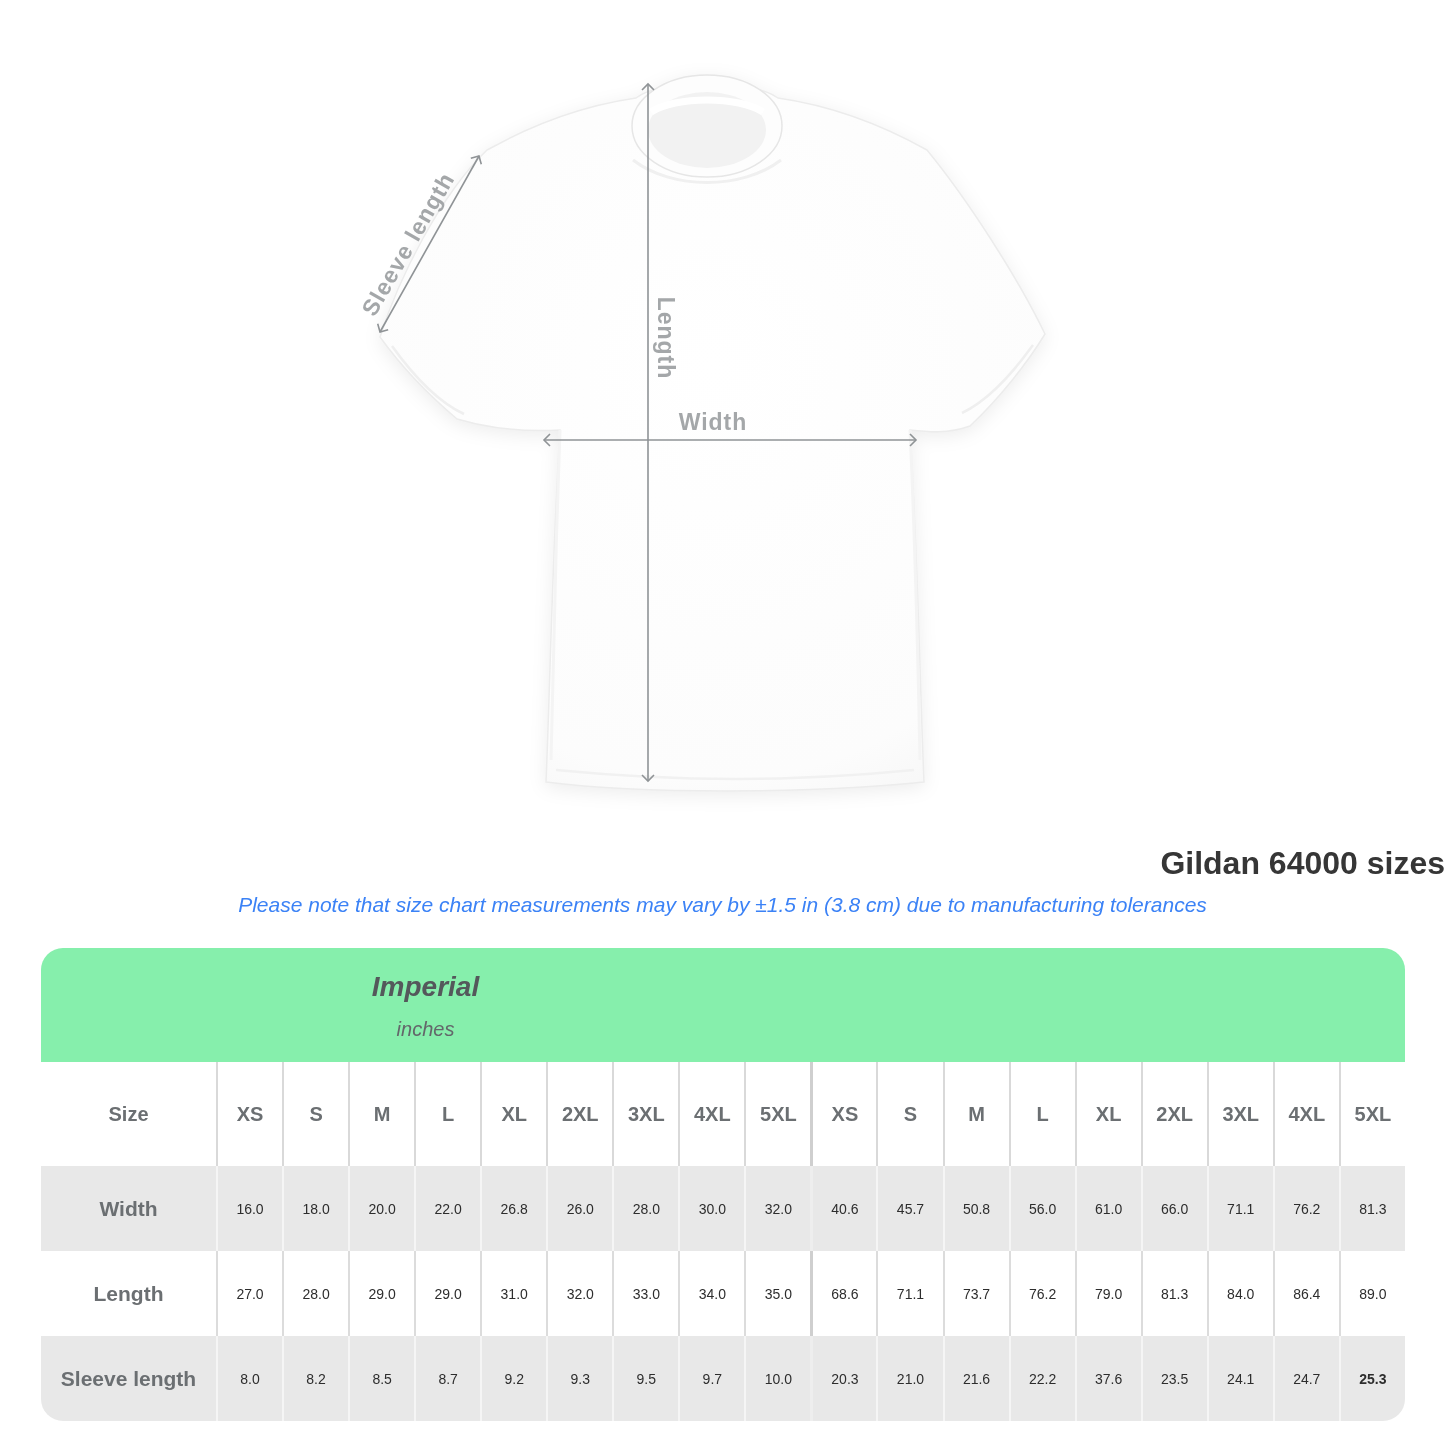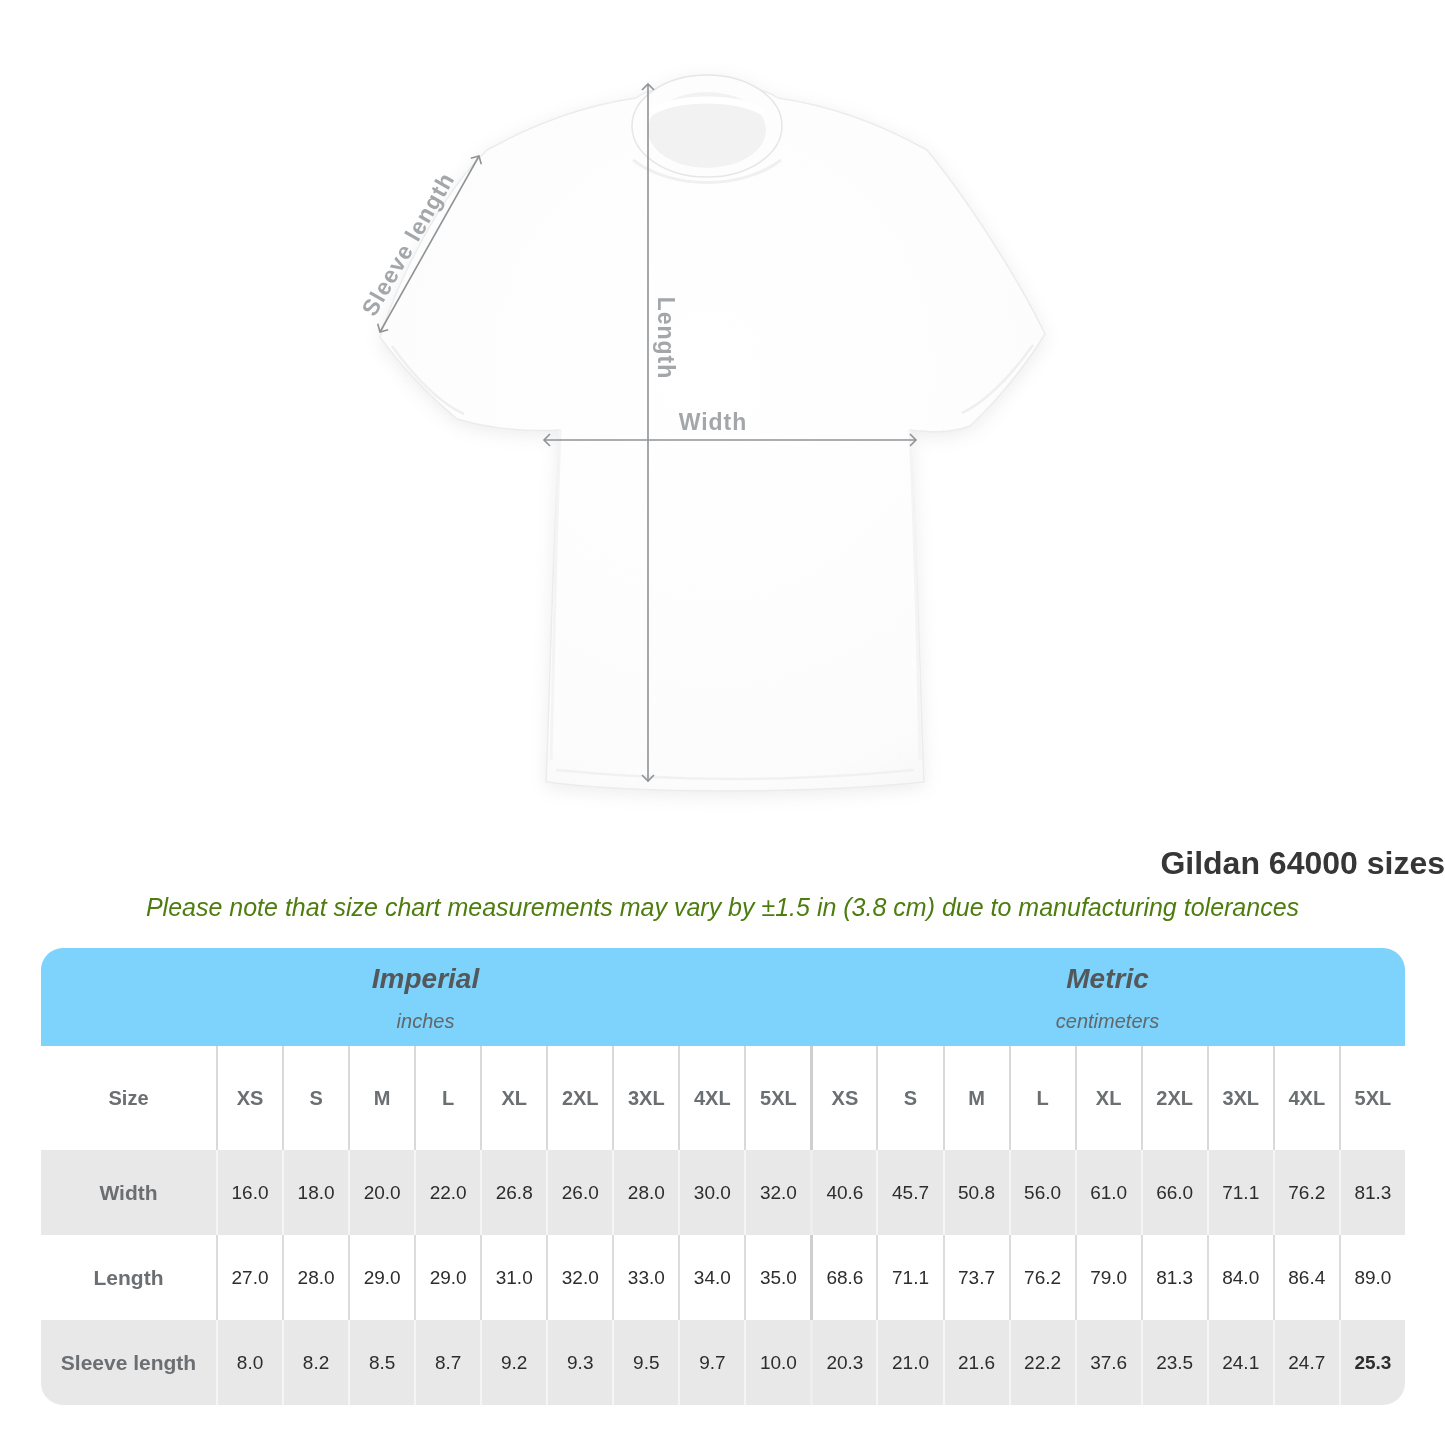--- a/index.html
+++ b/index.html
@@ -14,26 +14,26 @@
     font-family:"Liberation Sans", sans-serif;
     font-weight:bold;font-size:23px;fill:#a4a7a9;letter-spacing:1px;
   }
   
   .chart-title{
     position:absolute;left:0;top:845px;width:1445px;text-align:right;
     font-size:32px;font-weight:bold;color:#363636;
   }
   .chart-note{
     position:absolute;left:0;top:893px;width:1445px;text-align:center;
-    font-size:25px;font-style:italic;color:#4d7c0f;
+    font-size:21px;font-style:italic;color:#3b82f6;
   }
   
   .table-wrap{position:absolute;left:41px;top:948px;width:1364px;}
   .units-band{
-    height:98px;background:#7dd3fc;border-radius:22px 22px 0 0;
+    height:114px;background:#86efac;border-radius:22px 22px 0 0;
     display:flex;
   }
   .units-section{display:flex;flex-direction:column;align-items:center;justify-content:center;padding-top:2px;}
   .units-section.imperial{width:769px;}
   .units-section.metric{flex:1;}
   .units-title{font-size:28px;font-weight:bold;font-style:italic;color:#54585b;}
   .units-sub{font-size:20px;font-style:italic;color:#63676a;margin-top:15px;}
   table.size-table{
     width:1364px;border-collapse:separate;border-spacing:0;table-layout:fixed;
   }
@@ -42,21 +42,21 @@
     text-align:center;vertical-align:middle;padding:0;
   }
   thead tr{height:104px;background:#ffffff;--sep:#d9d9d9;--sep2:#cfcfcf;}
   tbody tr{height:85px;}
   tbody tr:nth-child(odd){background:#e8e8e8;--sep:#f5f5f5;--sep2:#eeeeee;}
   tbody tr:nth-child(even){background:#ffffff;--sep:#dcdcdc;--sep2:#cfcfcf;}
   thead th:nth-child(n+2), tbody td{border-left:2px solid var(--sep);}
   .sec-start{border-left-width:3px !important;border-left-color:var(--sep2) !important;}
   .size-table thead th{font-size:20px;font-weight:bold;color:#6b6f72;}
   .size-table tbody th{font-size:21px;font-weight:bold;color:#6b6f72;}
-  .size-table tbody td{font-size:19px;font-weight:normal;color:#2d2d2d;}
+  .size-table tbody td{font-size:14px;font-weight:normal;color:#2d2d2d;}
   tbody tr:last-child th:first-child{border-bottom-left-radius:22px;}
   tbody tr:last-child td:last-child{border-bottom-right-radius:22px;font-weight:bold;}
 </style>
 </head>
 <body>
 
 <div class="diagram">
   <svg width="1445" height="845" viewBox="0 0 1445 845">
     <defs>
       <marker id="ah" markerWidth="16" markerHeight="16" refX="7" refY="7" orient="auto-start-reverse" markerUnits="userSpaceOnUse">
@@ -109,24 +109,20 @@
 </div>
 
 <div class="chart-title">Gildan 64000 sizes</div>
 <div class="chart-note">Please note that size chart measurements may vary by ±1.5 in (3.8 cm) due to manufacturing tolerances</div>
 
 <div class="table-wrap">
   <div class="units-band">
     <div class="units-section imperial">
       <div class="units-title">Imperial</div>
       <div class="units-sub">inches</div>
-    </div>
-    <div class="units-section metric">
-      <div class="units-title">Metric</div>
-      <div class="units-sub">centimeters</div>
     </div>
   </div>
   <table class="size-table">
     <colgroup>
         <col class="label-col">
         <col>
         <col>
         <col>
         <col>
         <col>

